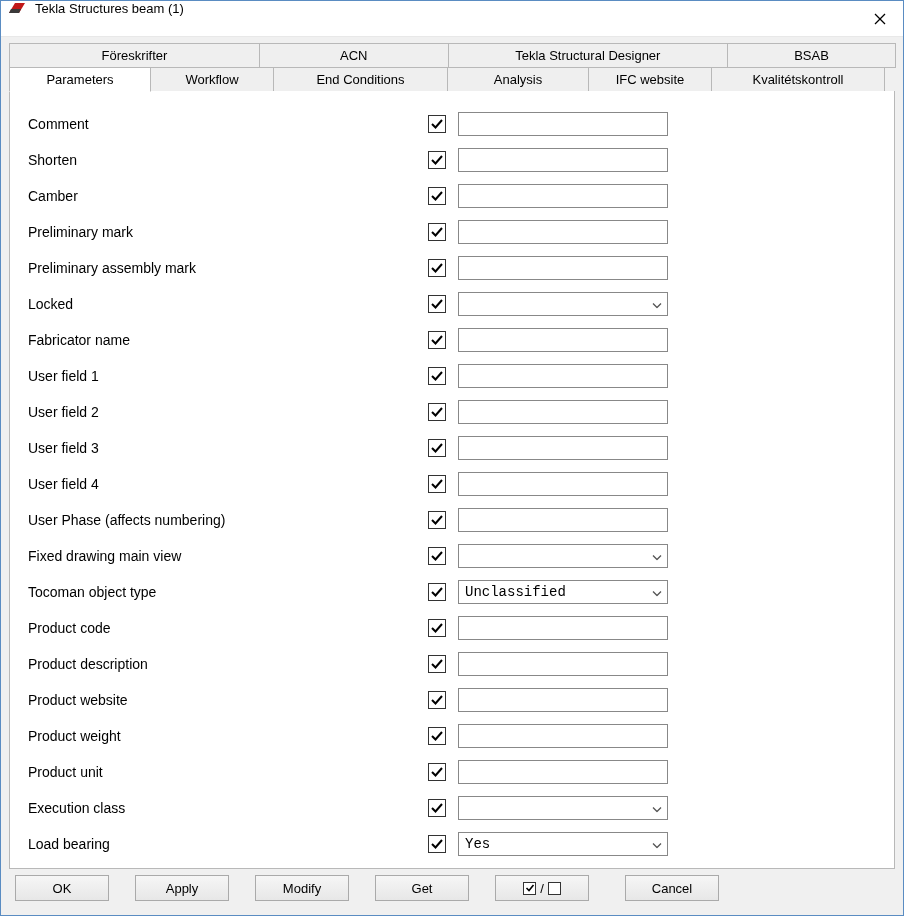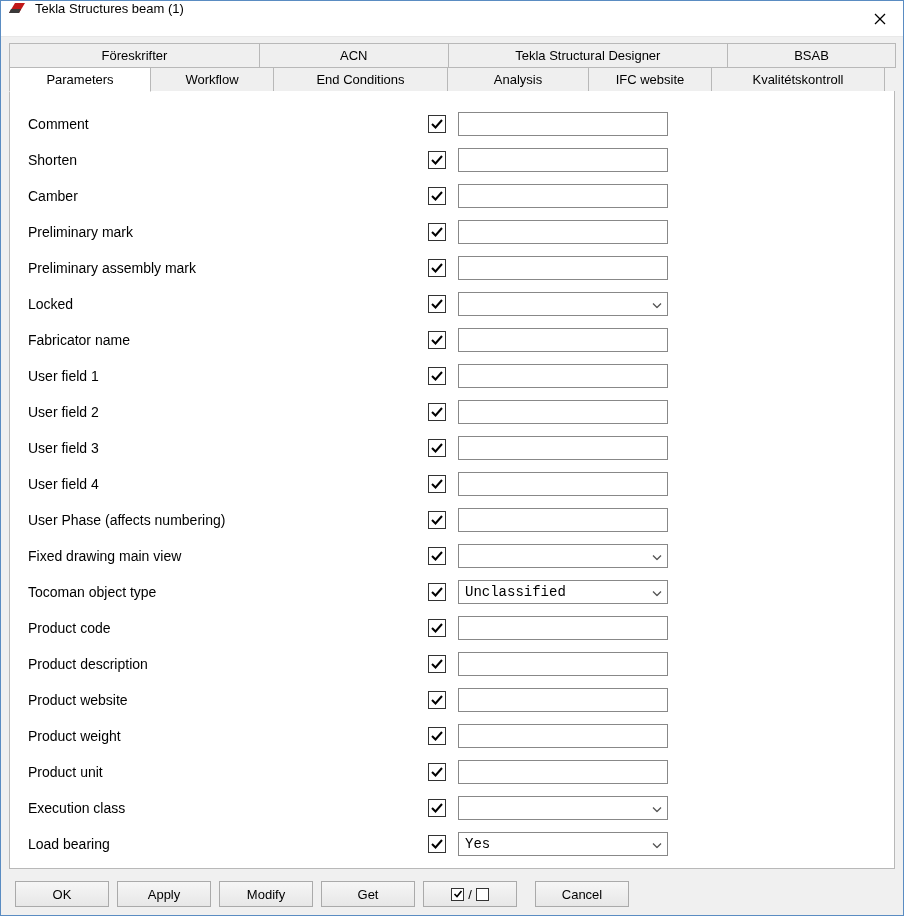--- a/index.html
+++ b/index.html
@@ -139,23 +139,23 @@
     position: absolute;
     right: 6px; top: 50%;
     transform: translateY(-50%);
     pointer-events: none;
   }
 
   
   .footer {
     height: 38px;
     display: flex;
-    align-items: flex-end;
+    align-items: flex-start;
     padding: 6px 6px 0 6px;
-    gap: 8px;
+    gap: 26px;
     background: #f0f0f0;
   }
   .btn {
     min-width: 94px;
     height: 26px;
     border: 1px solid #aaa;
     background: linear-gradient(#f6f6f6,#e7e7e7);
     font-size: 13px;
     display: inline-flex;
     align-items: center;

